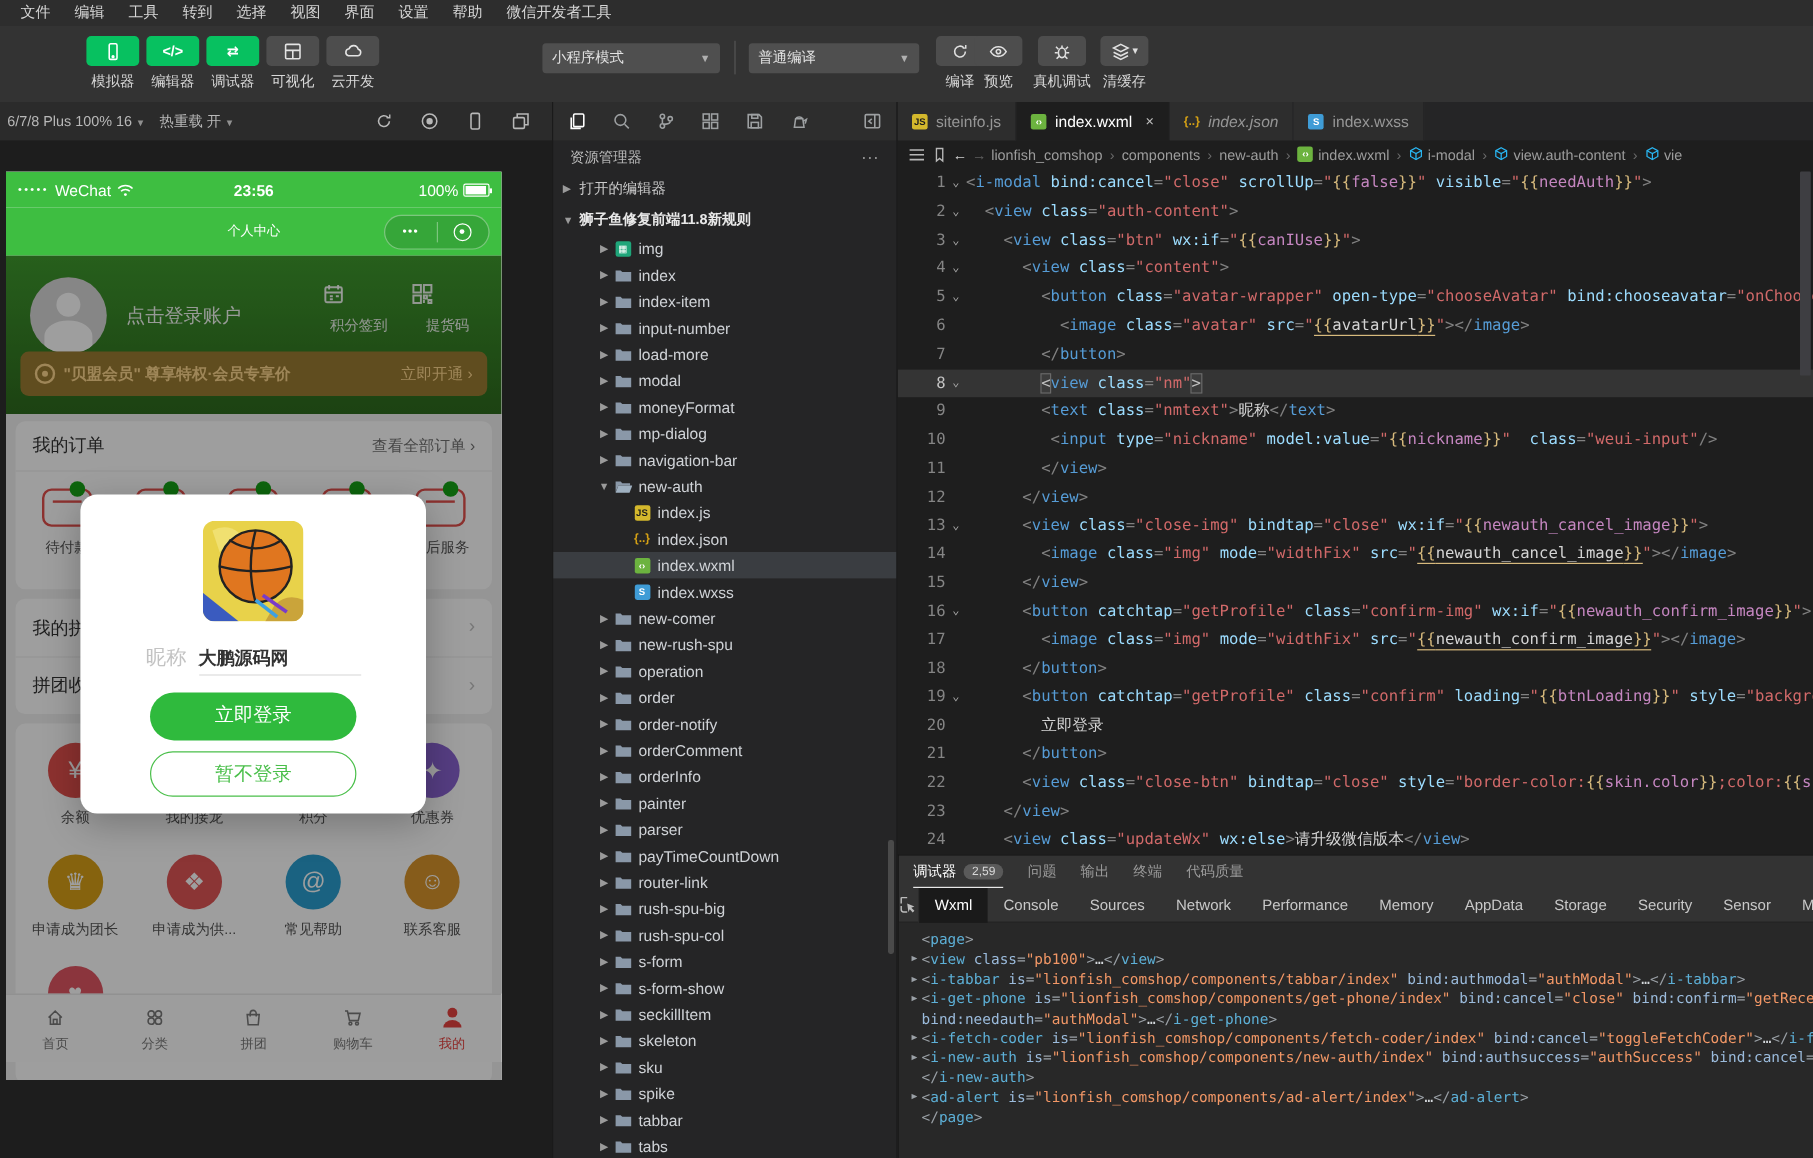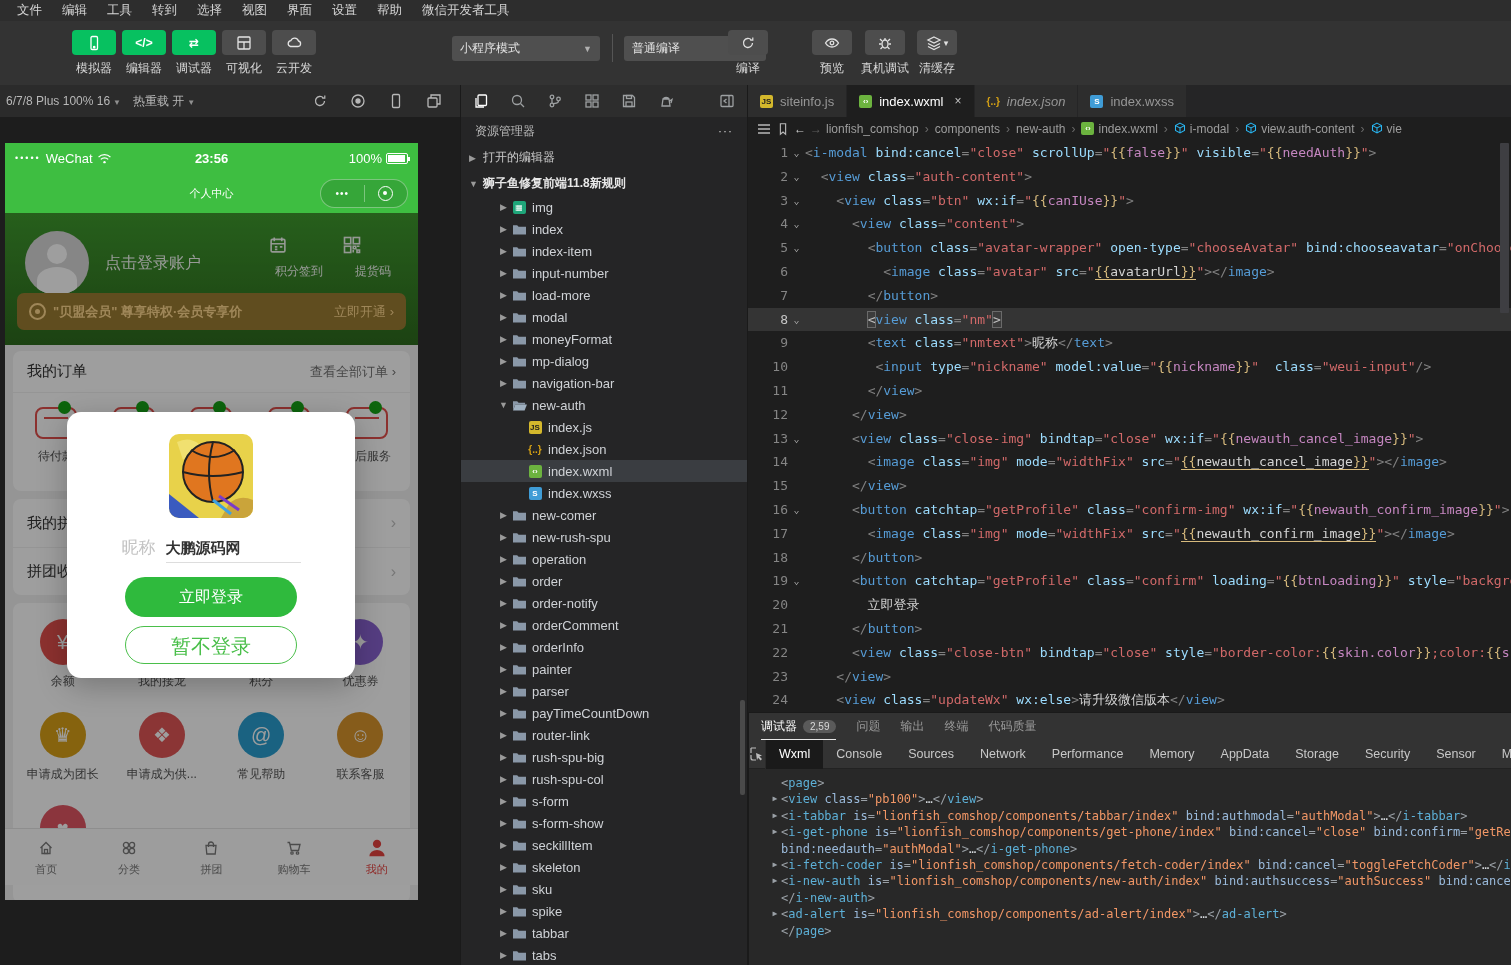--- a/index.html
+++ b/index.html
@@ -109,21 +109,21 @@
 
   #modal{position:absolute;left:62px;top:269px;width:288px;height:266px;background:#fff;border-radius:14px;z-index:6;
     box-shadow:0 8px 30px rgba(0,0,0,.25);}
   #modal .mavatar{position:absolute;left:102px;top:22px;width:84px;height:84px;border-radius:10px;overflow:hidden;cursor:pointer;}
   .nick-row{position:absolute;left:0;top:124px;width:100%;display:flex;justify-content:center;align-items:baseline;}
   .nick-label{color:#c3c3c3;font-size:17px;margin-right:10px;}
   .nick-value{color:#333;font-size:15px;font-weight:bold;border-bottom:1px solid #ddd;width:135px;padding-bottom:4px;cursor:text;}
   .btn-login{position:absolute;left:58px;top:165px;width:172px;height:40px;border-radius:21px;background:#2fba3d;
     color:#fff;font-size:16px;text-align:center;line-height:40px;cursor:pointer;}
   .btn-cancel{position:absolute;left:58px;top:214px;width:172px;height:38px;border-radius:20px;border:1px solid #4abf4a;
-    color:#4abf4a;font-size:20px;text-align:center;line-height:38px;cursor:pointer;background:#fff;}
+    color:#4abf4a;font-size:16px;text-align:center;line-height:38px;cursor:pointer;background:#fff;}
 
   
   #explorer{position:absolute;left:460px;top:85px;width:288px;height:880px;background:#252526;overflow:hidden;
     border-left:1px solid #1a1a1a;border-right:1px solid #1a1a1a;}
   #exp-iconbar{position:absolute;left:0;top:0;width:100%;height:32px;background:#2d2d2d;display:flex;align-items:center;
     padding:0 12px;gap:21px;color:#9da0a2;}
   #exp-iconbar .xi{cursor:pointer;}
   #exp-iconbar .xi.on{color:#ffffff;}
   #exp-iconbar .xi.right{margin-left:auto;}
   #exp-header{position:absolute;left:0;top:32px;width:100%;height:28px;display:flex;align-items:center;
@@ -184,21 +184,21 @@
     padding-left:12px;gap:20px;font-size:12px;color:#9a9a9a;}
   .dbg-tab{display:flex;align-items:center;gap:6px;height:27px;cursor:pointer;}
   .dbg-tab.active{color:#ffffff;border-bottom:1px solid #e8e8e8;}
   .dbg-badge{background:#5a5a5a;color:#d8d8d8;border-radius:8px;font-size:10px;padding:1px 7px;}
   #dbg-tools{position:absolute;left:0;top:27px;width:100%;height:29px;background:#333;display:flex;align-items:center;
     border-bottom:1px solid #222;}
   #dbg-tools .inspect{width:30px;height:29px;display:flex;align-items:center;justify-content:center;color:#bdbdbd;
     border-right:1px solid #2a2a2a;cursor:pointer;}
   .dev-tab{height:29px;display:flex;align-items:center;padding:0 13px;color:#c8c8c8;font-size:12.5px;cursor:pointer;white-space:nowrap;}
   .dev-tab.active{background:#1a1a1a;color:#fff;}
-  #dbg-content{position:absolute;left:0;top:56px;width:100%;height:197px;padding:6px 0 0 20px;
+  #dbg-content{position:absolute;left:0;top:56px;width:100%;height:197px;padding:6px 0 0 7px;
     font-family:"DejaVu Sans Mono",monospace;font-size:12px;line-height:16.4px;overflow:hidden;}
   .wx-row{display:flex;white-space:pre;height:16.4px;cursor:pointer;}
   .wx-row .wxa{width:12px;color:#9aa0a6;font-size:8px;line-height:16.4px;flex:none;text-align:center;}
   .dk-p{color:#9aa0a6;} .dk-t{color:#5db0d7;} .dk-a{color:#9bbbdc;} .dk-s{color:#f29766;} .dk-x{color:#d5d9dd;}
 </style>
 </head>
 <body>
 
 <div id="menubar">
     <span class="menu-item">文件</span>
@@ -257,21 +257,21 @@
   <div class="tsel" id="mode-select" style="left:452px;width:148px;">
     <span>小程序模式</span>
     <span class="caret">▼</span>
   </div>
   <div class="tdiv" style="left:612px;"></div>
   <div class="tsel" id="compile-select" style="left:624px;width:142px;">
     <span>普通编译</span>
     <span class="caret">▼</span>
   </div>
   <div id="action-buttons">
-      <div class="action" style="left: 728px;">
+      <div class="action" style="left: 780px;">
         <div class="aicon">
           <span>
             <svg width="16" height="16" viewBox="0 0 16 16" fill="none" stroke="currentColor" stroke-width="1.3">
               <path d="M12.5 8a4.5 4.5 0 1 1-1.3-3.2"></path>
               <path d="M12.8 2.5v2.6h-2.6" stroke-width="1.2"></path>
             </svg>
           </span>
         </div>
         <div class="tlabel">编译</div>
       </div>

